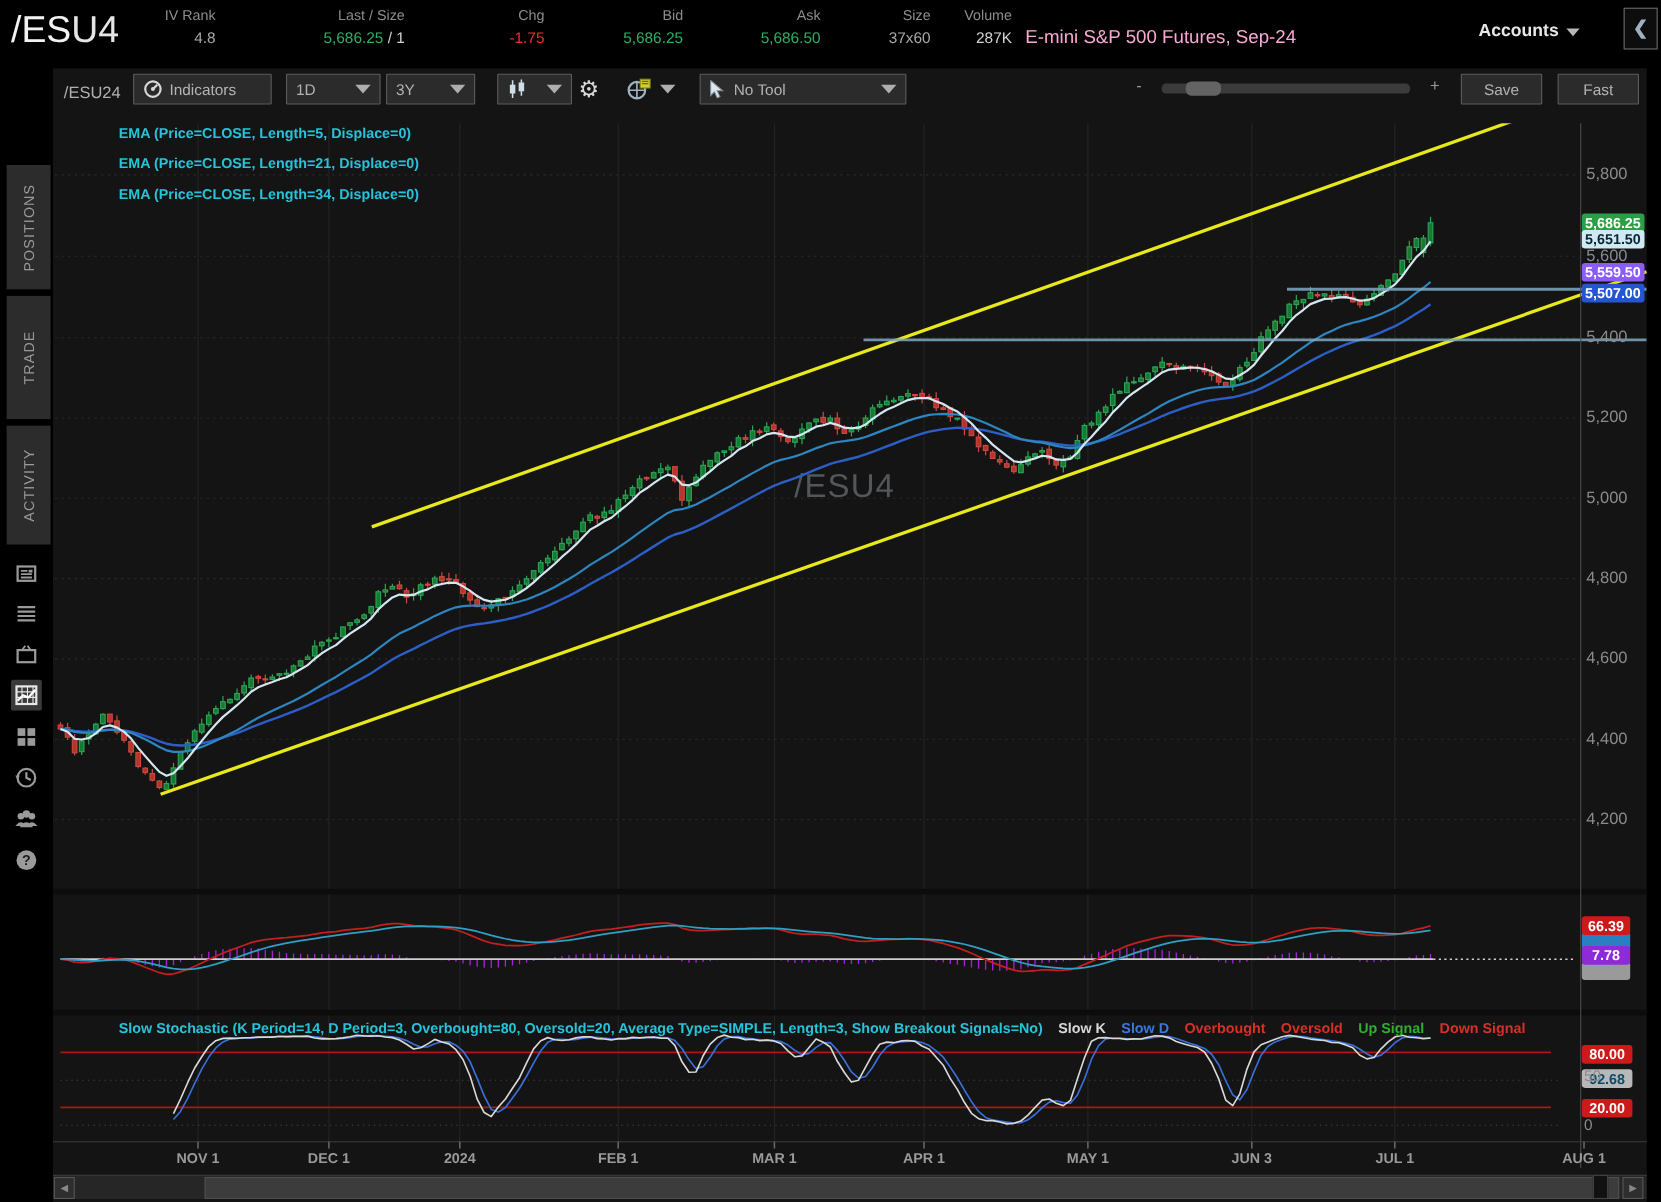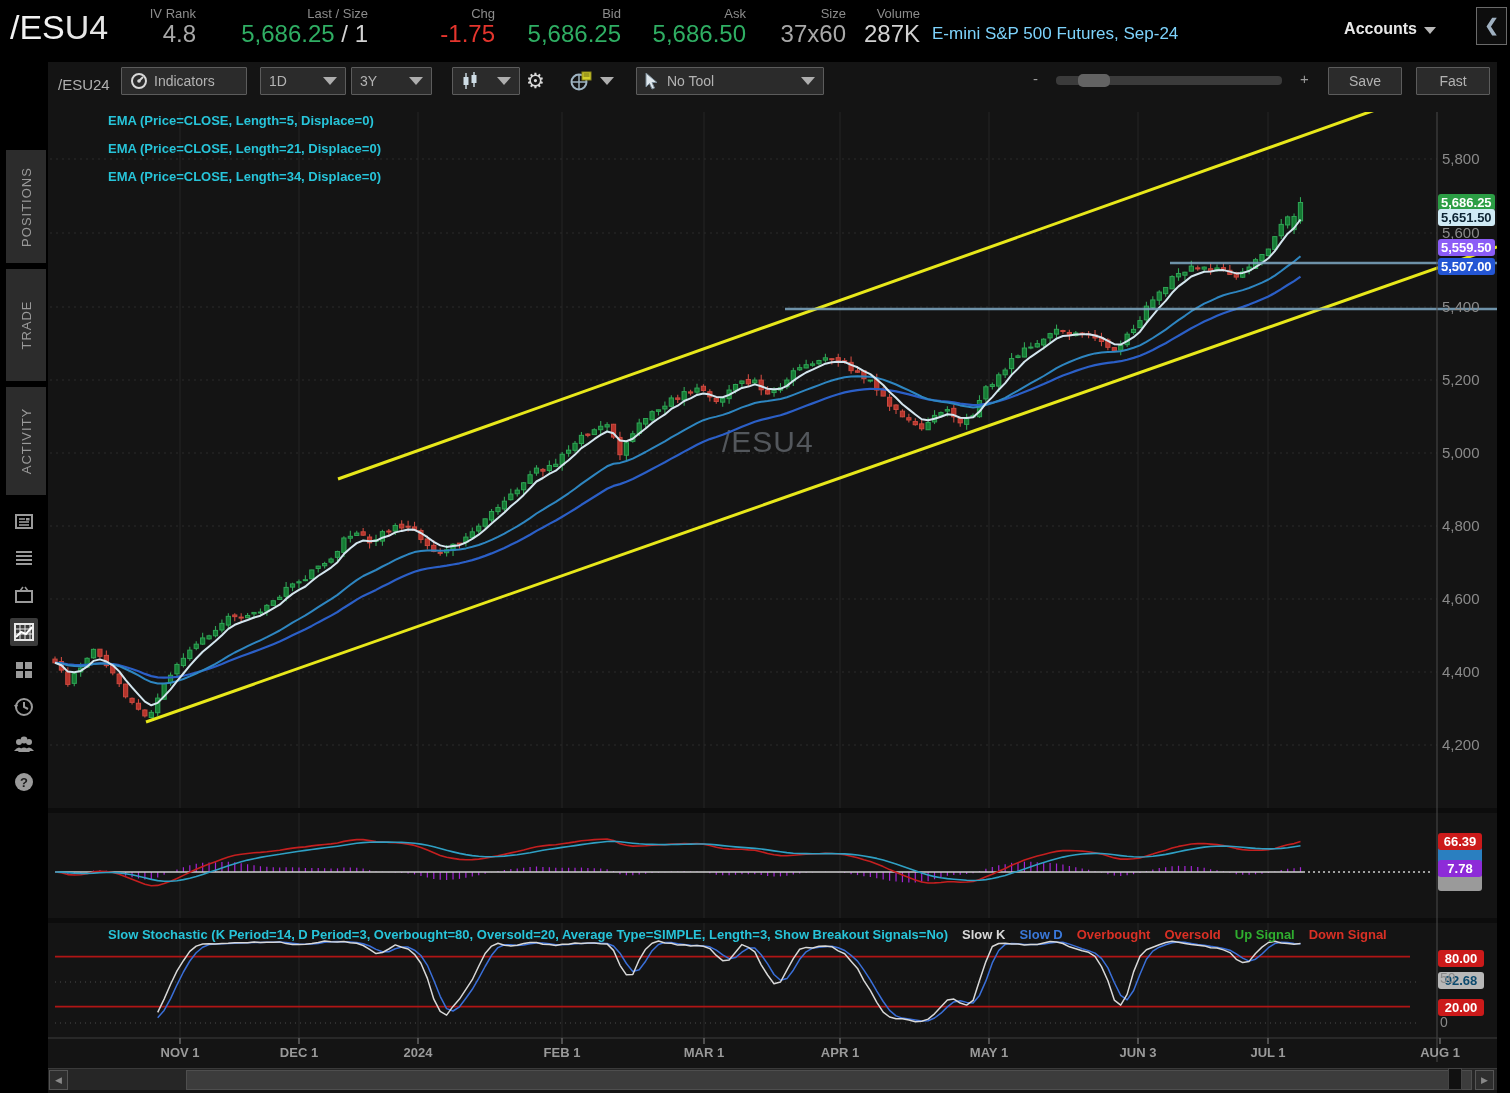--- a/index.html
+++ b/index.html
@@ -5,23 +5,23 @@
   * { margin:0; padding:0; box-sizing:border-box; }
   html,body { width:1510px; height:1093px; background:#000; overflow:hidden;
     font-family:"Liberation Sans", sans-serif; -webkit-font-smoothing:antialiased; }
   .abs { position:absolute; }
   
   #header { position:absolute; left:0; top:0; width:1510px; height:62px; background:#000; z-index:30; }
   .symbol-main { color:#f2f2f2; font-size:34px; font-weight:400; }
   .symbol-suffix { color:#e5e5e5; font-size:34px; }
   .hcol { position:absolute; text-align:right; }
   .hlabel { color:#8c8c8c; font-size:13px; line-height:15px; }
-  .hvalue { font-size:24px; line-height:26px; white-space:nowrap;text-decoration:underline; }
+  .hvalue { font-size:14px; line-height:26px; white-space:nowrap;text-decoration:underline; }
   .c-green { color:#2fae63; } .c-red { color:#e5352d; } .c-muted { color:#a8a8a8; } .c-light { color:#d2d2d2; }
-  #desc { position:absolute; left:932px; top:24px; color:#7dd3fc; font-size:17px; }
+  #desc { position:absolute; left:932px; top:24px; color:#f9a8d4; font-size:17px; }
   #accounts { position:absolute; right:74px; top:20px; color:#e8e8e8; font-size:16px; font-weight:bold; cursor:pointer; }
   .caret-down { display:inline-block; width:0; height:0; border-left:6px solid transparent; border-right:6px solid transparent; border-top:7px solid #b8b8b8; margin-left:7px; }
   #collapse-btn { position:absolute; right:3px; top:7px; width:31px; height:38px; background:#0d0d0d; border:1px solid #6a6a6a; color:#9fb0c0; font-size:17px; font-weight:bold; text-align:center; line-height:36px; cursor:pointer; }
   
   #sidebar { position:absolute; left:0; top:62px; width:48px; height:1031px; background:#000; z-index:25; }
   .side-tab { position:absolute; left:6px; width:40px; background:#2c2c2c; cursor:pointer; }
   .side-tab span { position:absolute; left:50%; top:50%; transform:translate(-50%,-50%) rotate(180deg); writing-mode:vertical-rl; color:#9a9a9a; font-size:13px; letter-spacing:1px; white-space:nowrap; }
   .side-icon { position:absolute; left:10px; width:28px; height:28px; display:flex; align-items:center; justify-content:center; cursor:pointer; }
   .side-icon.active { background:#3a3a3a; border-radius:2px; }
   

